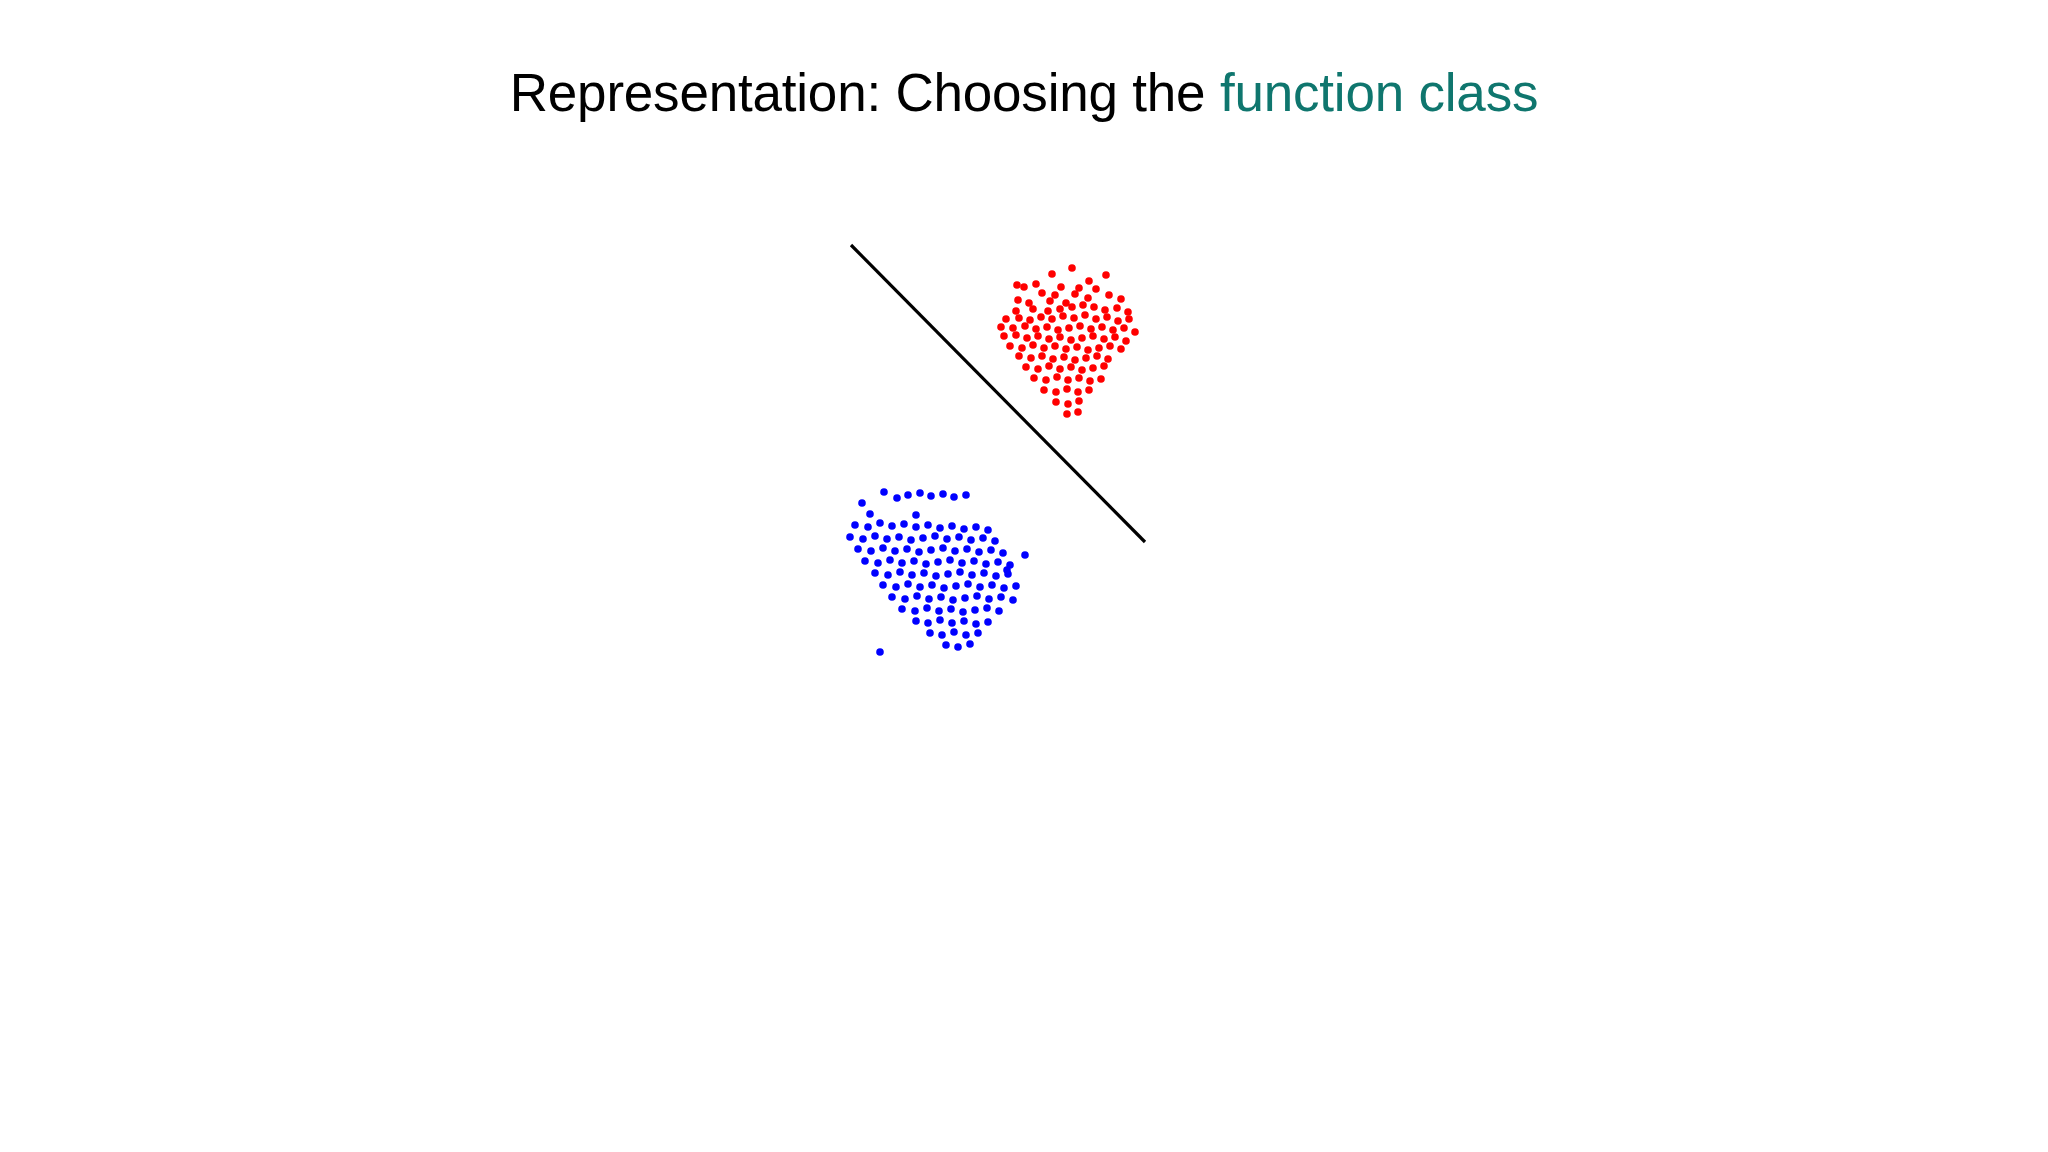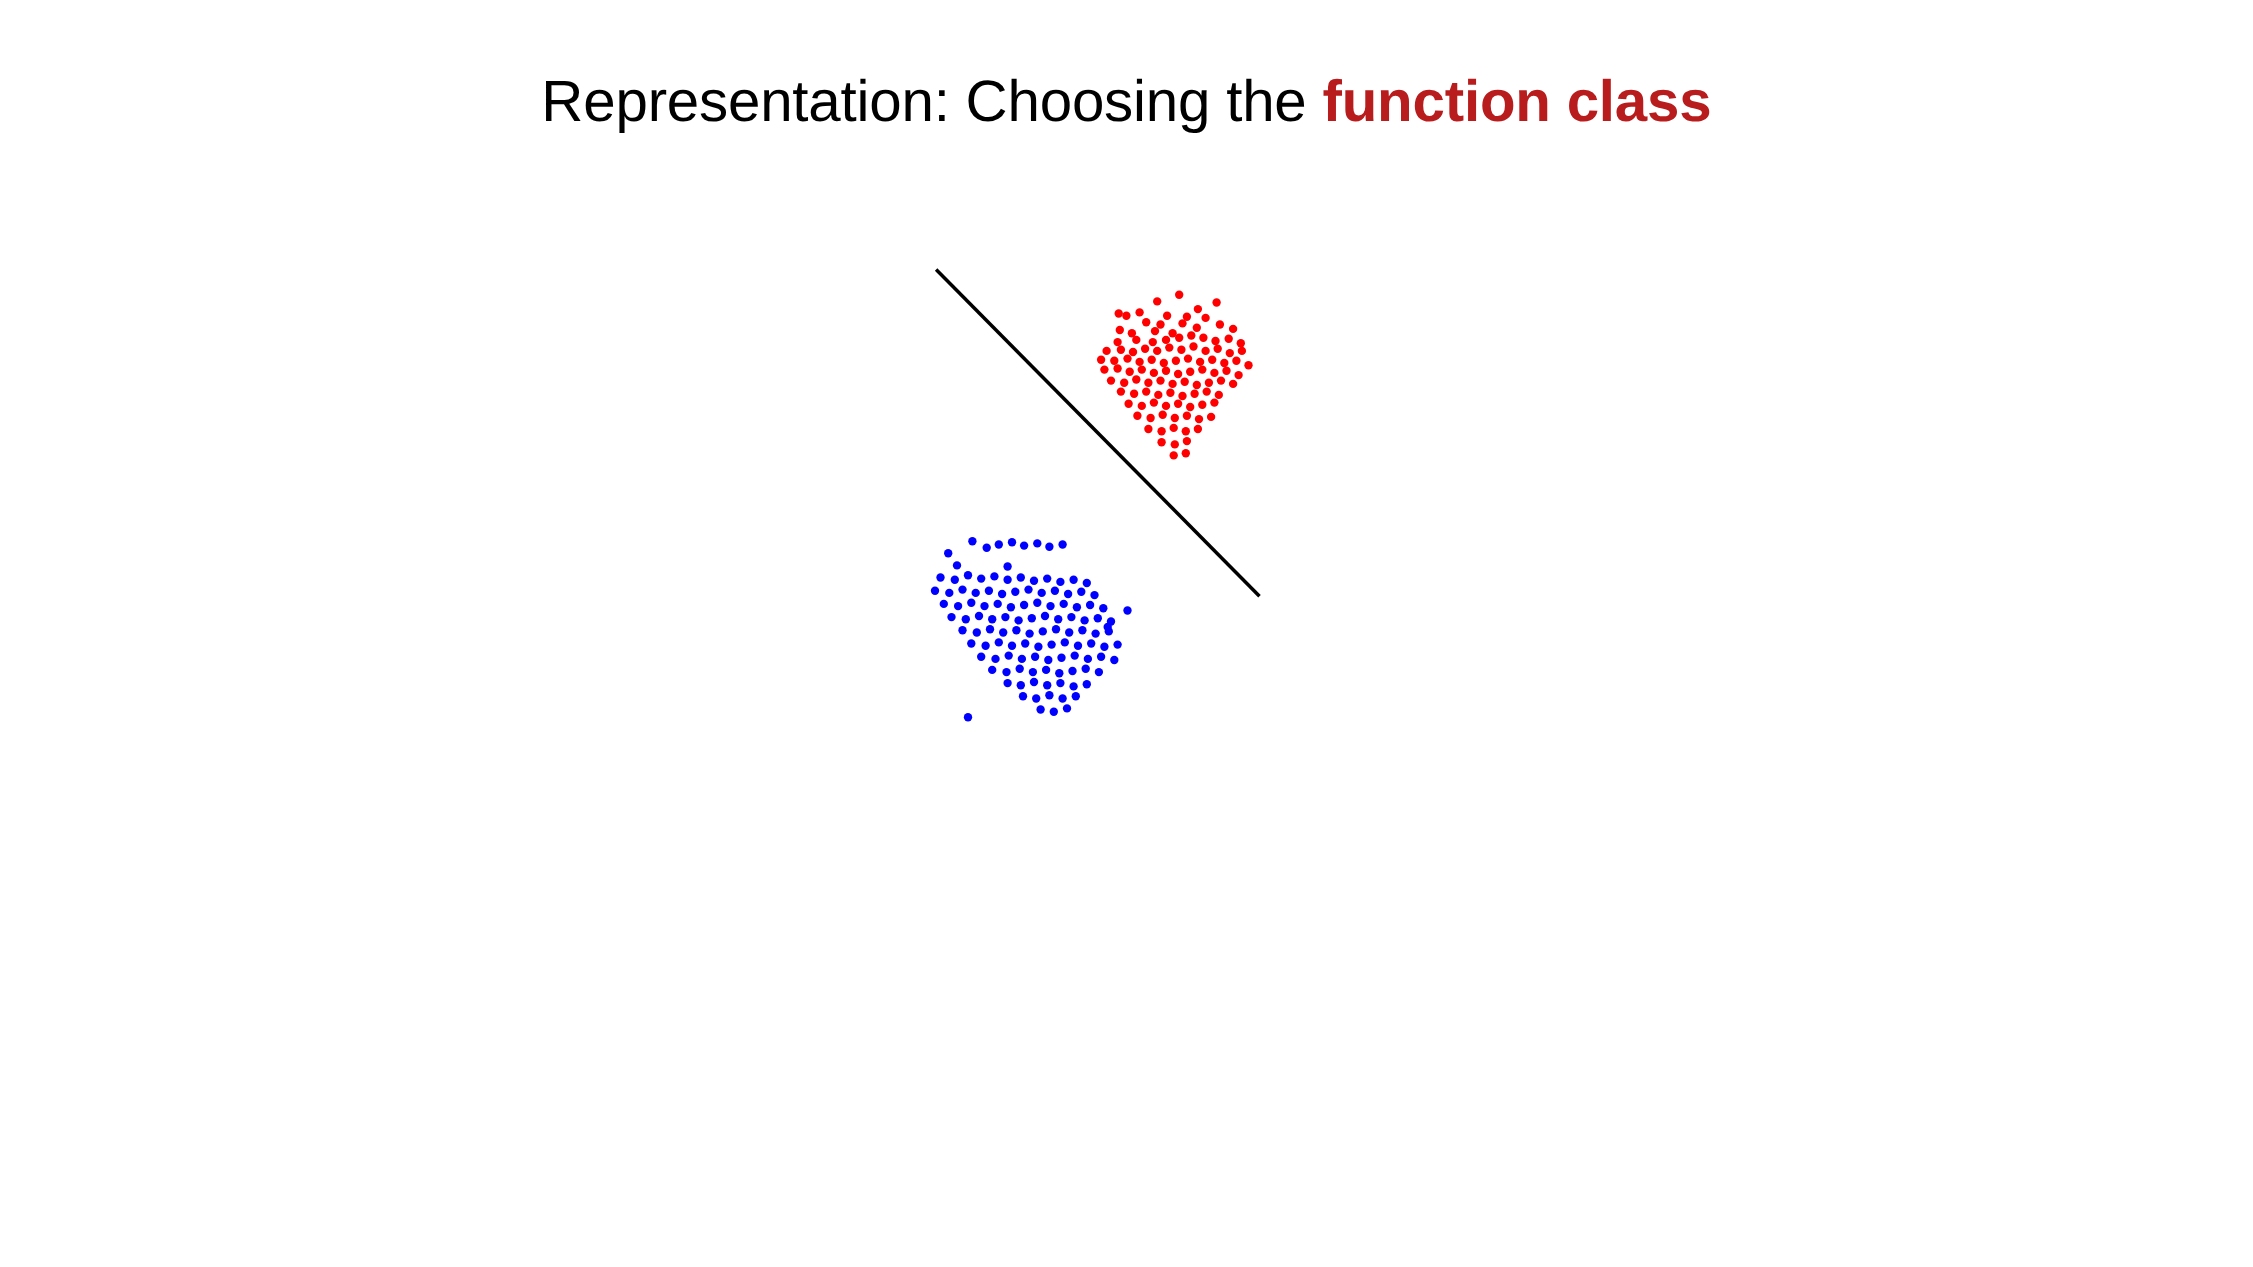--- a/index.html
+++ b/index.html
@@ -37,22 +37,22 @@
     font-weight: 400;
     letter-spacing: -0.2px;
     white-space: nowrap;
   }
   #slide-title .t-plain {
     font-weight: 400;
     color: #000000;
     margin-top: 34px;
   }
   #slide-title .t-accent {
-    font-weight: 700;
-    color: #b91c1c;
+    font-weight: 400;
+    color: #0f766e;
   }
 
   
   #figure-wrap {
     position: absolute;
     left: 820px;
     top: 215px;
     width: 360px;
     height: 360px;
   }

